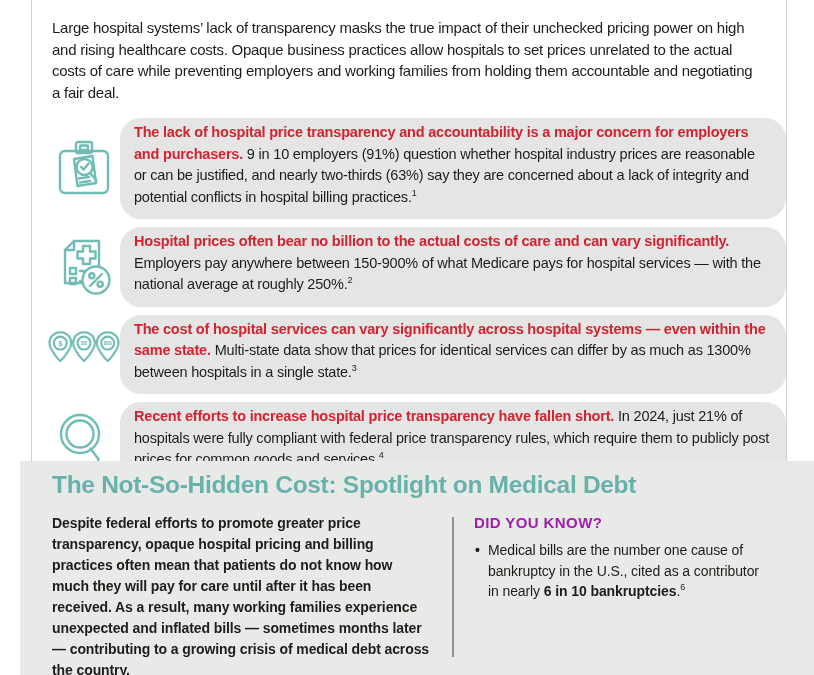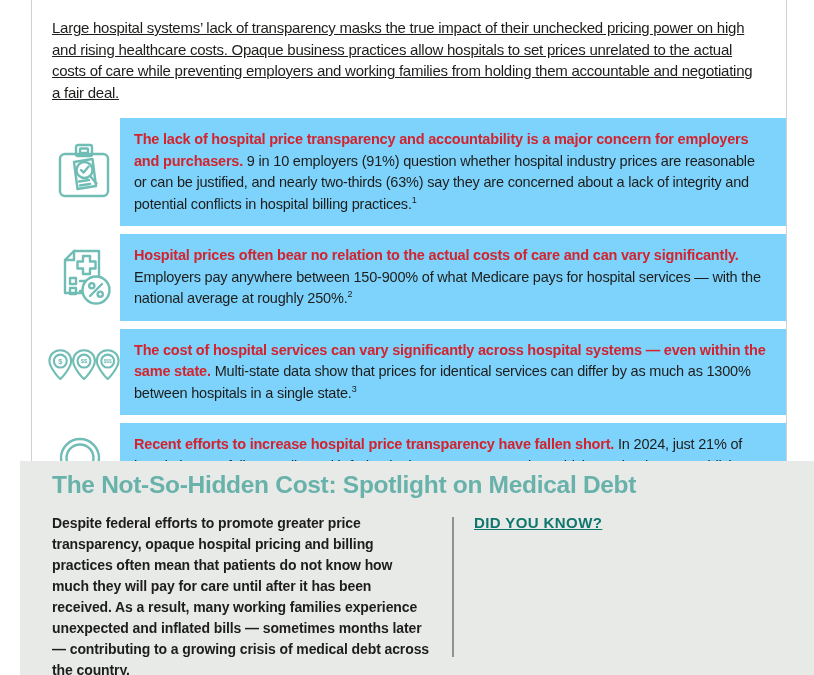--- a/index.html
+++ b/index.html
@@ -20,41 +20,41 @@
 
   .intro {
     padding: 17px 30px 0 52px;
   }
   .intro p {
     font-size: 15px;
     line-height: 21.5px;
     letter-spacing: -0.25px;
     margin-bottom: 12px;
     max-width: 706px;
-    text-decoration: underline;
   }
 
   .facts { margin-top: 15px; }
   .fact {
     display: flex;
     align-items: stretch;
     margin: 0 28px 8px 48px;
   }
   .fact-icon {
     width: 72px;
     flex: 0 0 72px;
     display: flex;
     align-items: center;
     justify-content: center;
   }
   .fact-icon svg { display: block; }
   .fact-card {
     flex: 1;
-    background: #7dd3fc;
-    padding: 11px 16px 11px 14px;
+    background: #e5e5e5;
+    padding: 4px 16px 11px 14px;
+    border-radius: 21px;
   }
   .fact-card p {
     font-size: 14.5px;
     line-height: 21.5px;
     letter-spacing: -0.2px;
   }
   .fact-lead {
     color: #d2232e;
     font-weight: 700;
   }
@@ -88,26 +88,25 @@
     line-height: 21px;
     letter-spacing: -0.1px;
   }
   .col-divider {
     width: 2px;
     background: #8f928f;
     margin: 4px 20px 24px 22px;
   }
   .spotlight-right { flex: 1; padding-top: 1px; }
   .spotlight-right h3 {
-    color: #0f766e;
+    color: #a21caf;
     font-size: 15px;
     font-weight: 700;
     letter-spacing: 0.4px;
     margin-bottom: 9px;
-    text-decoration: underline;
   }
   .dyk-list { list-style: none; }
   .dyk-list li {
     position: relative;
     font-size: 14px;
     line-height: 20.5px;
     letter-spacing: -0.1px;
     padding-left: 14px;
     margin-bottom: 11px;
     max-width: 300px;
@@ -162,21 +161,21 @@
         <path d="M26 35 h7"></path>
         <rect x="16" y="42" width="6" height="6"></rect>
         <path d="M26 45 h5"></path>
         <circle cx="42" cy="44" r="13.5" fill="#ffffff"></circle>
         <path d="M36 50 L48 38"></path>
         <circle cx="37.8" cy="39.8" r="2.6"></circle>
         <circle cx="46.2" cy="48.2" r="2.6"></circle>
       </svg>
     </div>
     <div class="fact-card">
-      <p><span class="fact-lead">Hospital prices often bear no relation to the actual costs of care and can vary significantly.</span>
+      <p><span class="fact-lead">Hospital prices often bear no billion to the actual costs of care and can vary significantly.</span>
         <span>Employers pay anywhere between 150-900% of what Medicare pays for hospital services — with the national average at roughly 250%.</span><sup>2</sup></p>
     </div>
   </div>
 
   <div class="fact">
     <div class="fact-icon">
       <svg width="76" height="52" viewBox="0 0 76 52" fill="none" stroke="#6fbdb5" stroke-width="2.2" stroke-linejoin="round" stroke-linecap="round">
         <path d="M13 3 c6.6 0 11.5 5 11.5 11.5 c0 7.5 -11.5 19 -11.5 19 c0 0 -11.5 -11.5 -11.5 -19 C1.5 8 6.4 3 13 3 Z"></path>
         <circle cx="13" cy="14.5" r="6.8"></circle>
         <text x="13" y="17.3" font-size="8" font-weight="bold" fill="#6fbdb5" stroke="none" text-anchor="middle" font-family="Liberation Sans, sans-serif">$</text>
@@ -214,16 +213,17 @@
 <div class="spotlight">
   <h2>The Not-So-Hidden Cost: Spotlight on Medical Debt</h2>
   <div class="spotlight-cols">
     <div class="spotlight-left">
       <p>Despite federal efforts to promote greater price transparency, opaque hospital pricing and billing practices often mean that patients do not know how much they will pay for care until after it has been received. As a result, many working families experience unexpected and inflated bills — sometimes months later — contributing to a growing crisis of medical debt across the country.</p>
     </div>
     <div class="col-divider"></div>
     <div class="spotlight-right">
       <h3>DID YOU KNOW?</h3>
       <ul class="dyk-list">
+        <li><span>Medical bills are the number one cause of bankruptcy in the U.S., cited as a contributor in nearly </span><span class="dyk-bold">6 in 10 bankruptcies</span><span>.</span><sup>6</sup></li>
       </ul>
     </div>
   </div>
 </div>
 
 </body></html>

